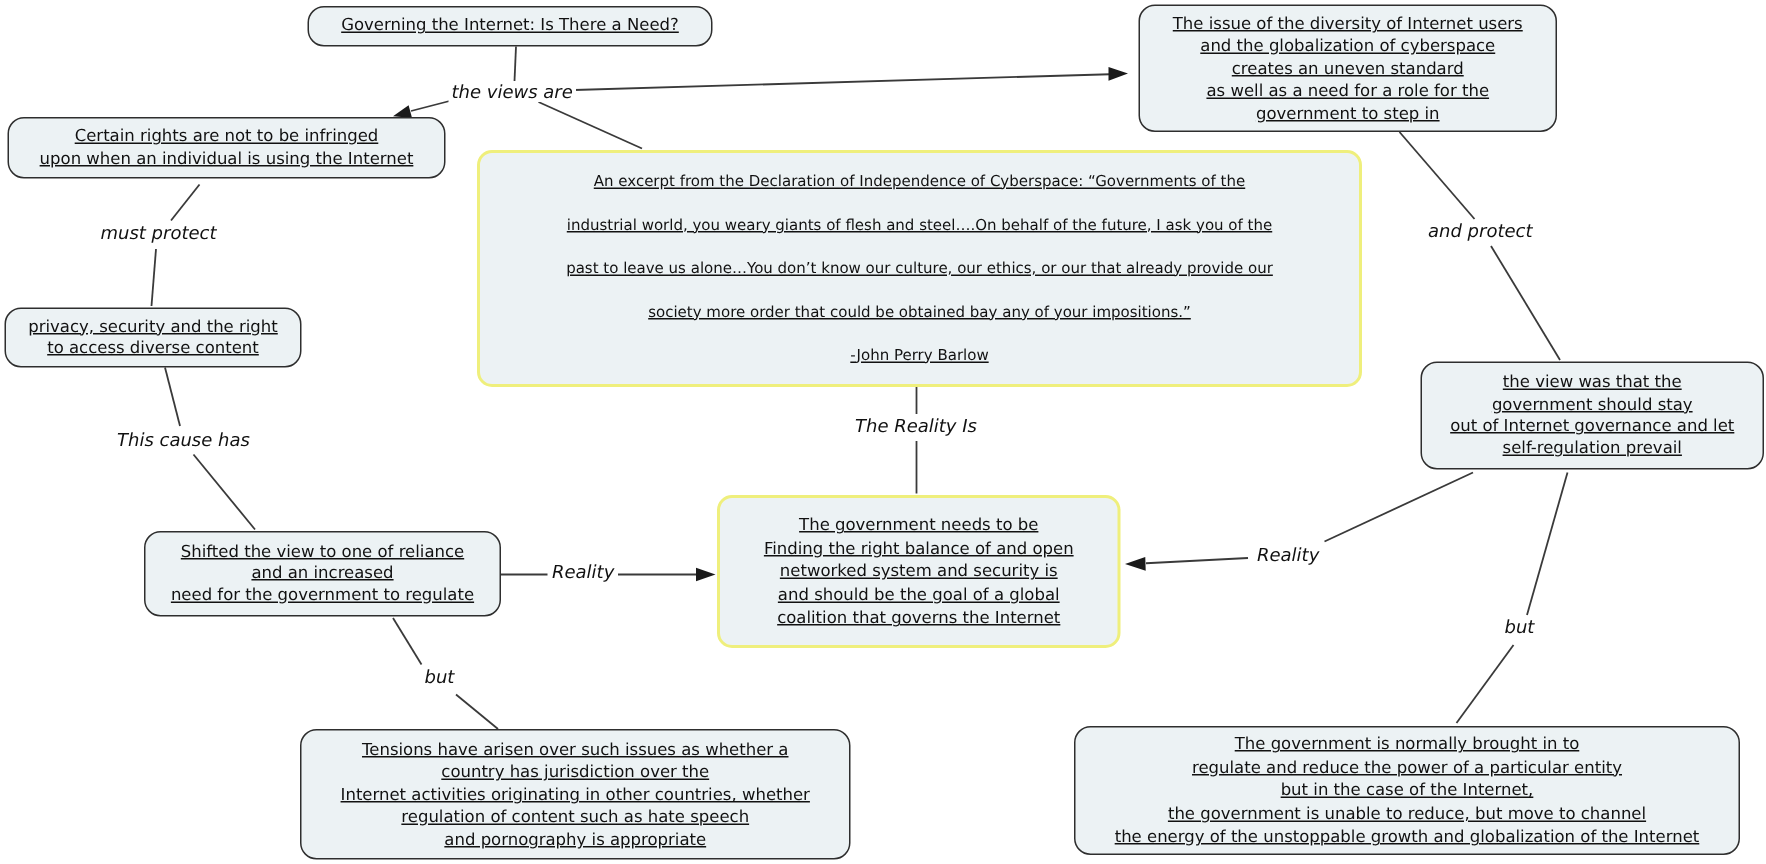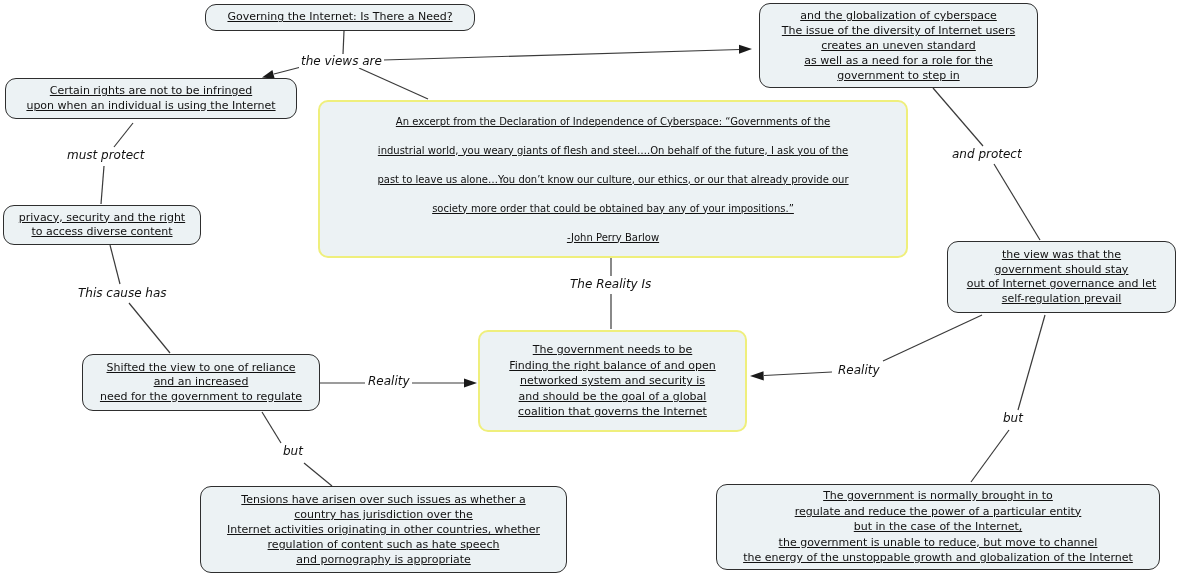--- a/index.html
+++ b/index.html
@@ -61,22 +61,22 @@
     <line x1="1009" y1="430" x2="971" y2="482"></line>
     <line x1="611" y1="258" x2="611" y2="276"></line>
     <line x1="611" y1="294" x2="611" y2="329"></line>
   </svg>
 
   <div class="node" style="left:205px;top:4px;width:270px;height:27px">
       <div class="tline">Governing the Internet: Is There a Need?</div>
     </div>
 
   <div class="node" style="left:759px;top:3px;width:279px;height:85px;line-height:15px">
+      <div class="tline">The issue of the diversity of Internet users</div>
       <div class="tline">and the globalization of cyberspace</div>
-      <div class="tline">The issue of the diversity of Internet users</div>
       <div class="tline">creates an uneven standard</div>
       <div class="tline">as well as a need for a role for the</div>
       <div class="tline">government to step in</div>
     </div>
 
   <div class="node" style="left:5px;top:78px;width:292px;height:41px">
       <div class="tline">Certain rights are not to be infringed</div>
       <div class="tline">upon when an individual is using the Internet</div>
     </div>
 
@@ -93,21 +93,21 @@
       <div class="tline">government should stay</div>
       <div class="tline">out of Internet governance and let</div>
       <div class="tline">self-regulation prevail</div>
     </div>
 
   <div class="node" style="left:3px;top:205px;width:198px;height:40px">
       <div class="tline">privacy, security and the right</div>
       <div class="tline">to access diverse content</div>
     </div>
 
-  <div class="node" style="left:82px;top:354px;width:238px;height:57px">
+  <div class="node" style="left:96px;top:354px;width:238px;height:57px">
       <div class="tline">Shifted the view to one of reliance</div>
       <div class="tline">and an increased</div>
       <div class="tline">need for the government to regulate</div>
     </div>
 
   <div class="node hl" style="left:478px;top:330px;width:269px;height:102px;line-height:15.5px">
       <div class="tline">The government needs to be</div>
       <div class="tline">Finding the right balance of and open</div>
       <div class="tline">networked system and security is</div>
       <div class="tline">and should be the goal of a global</div>

